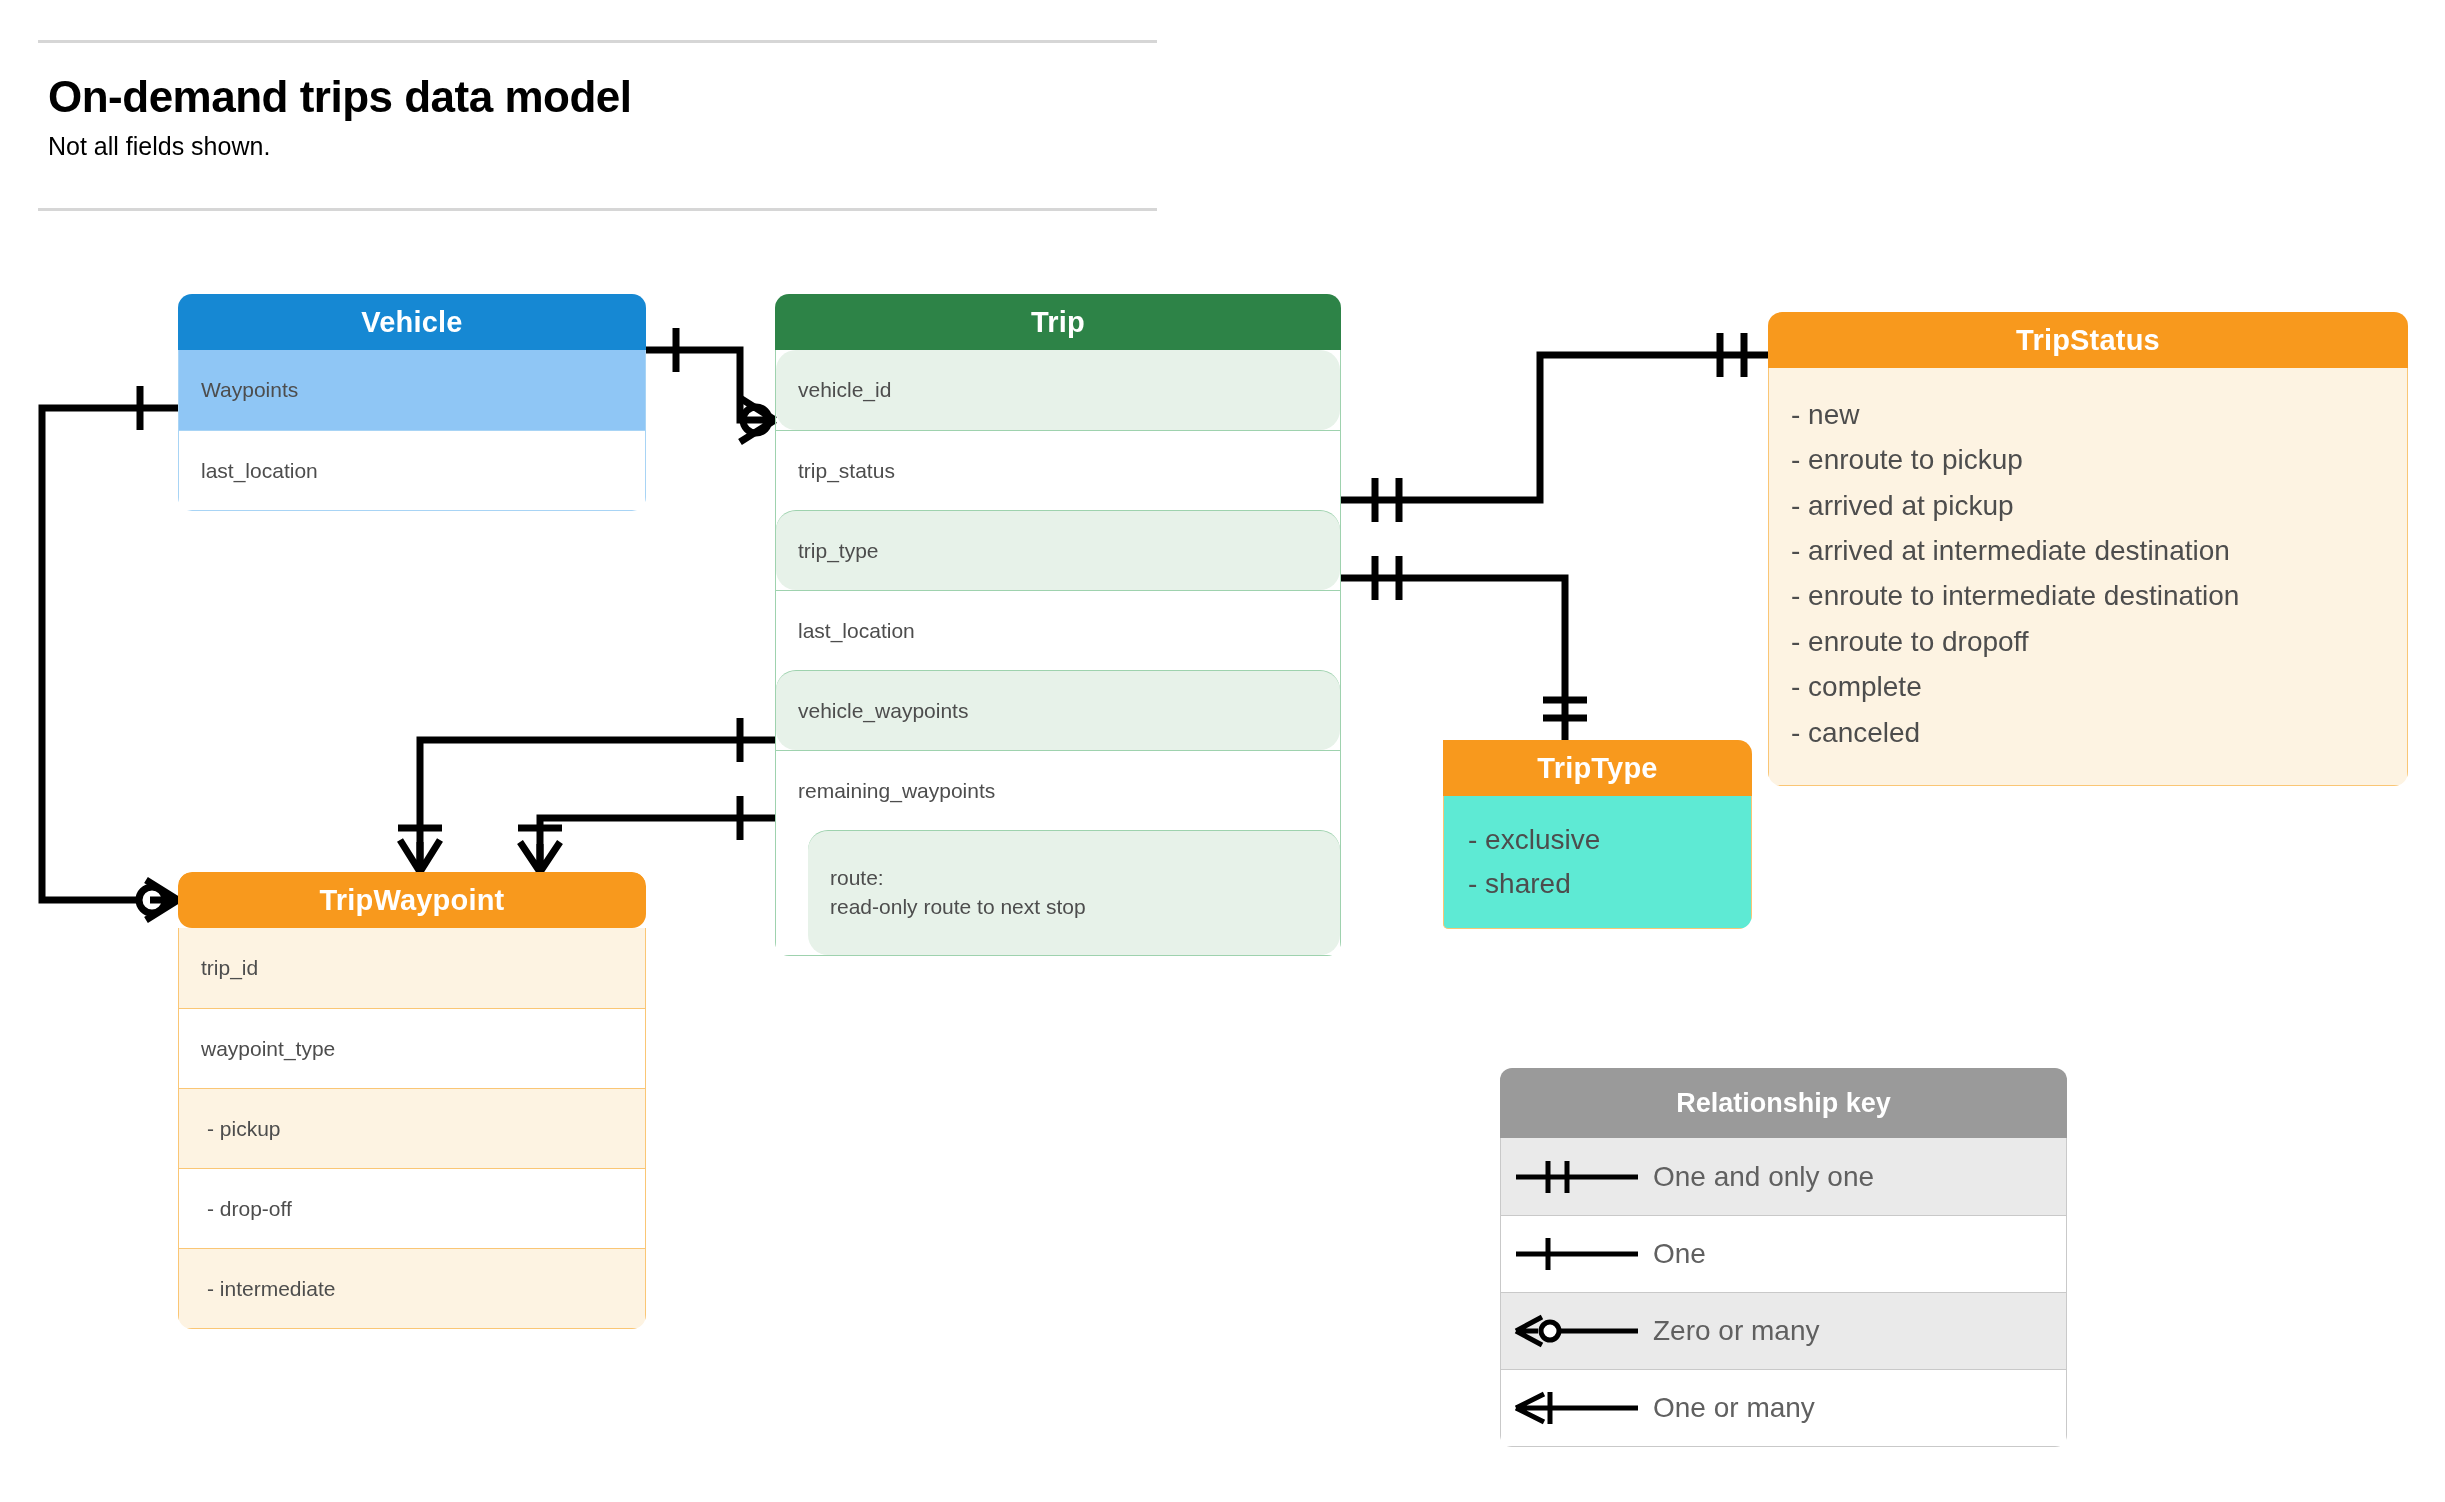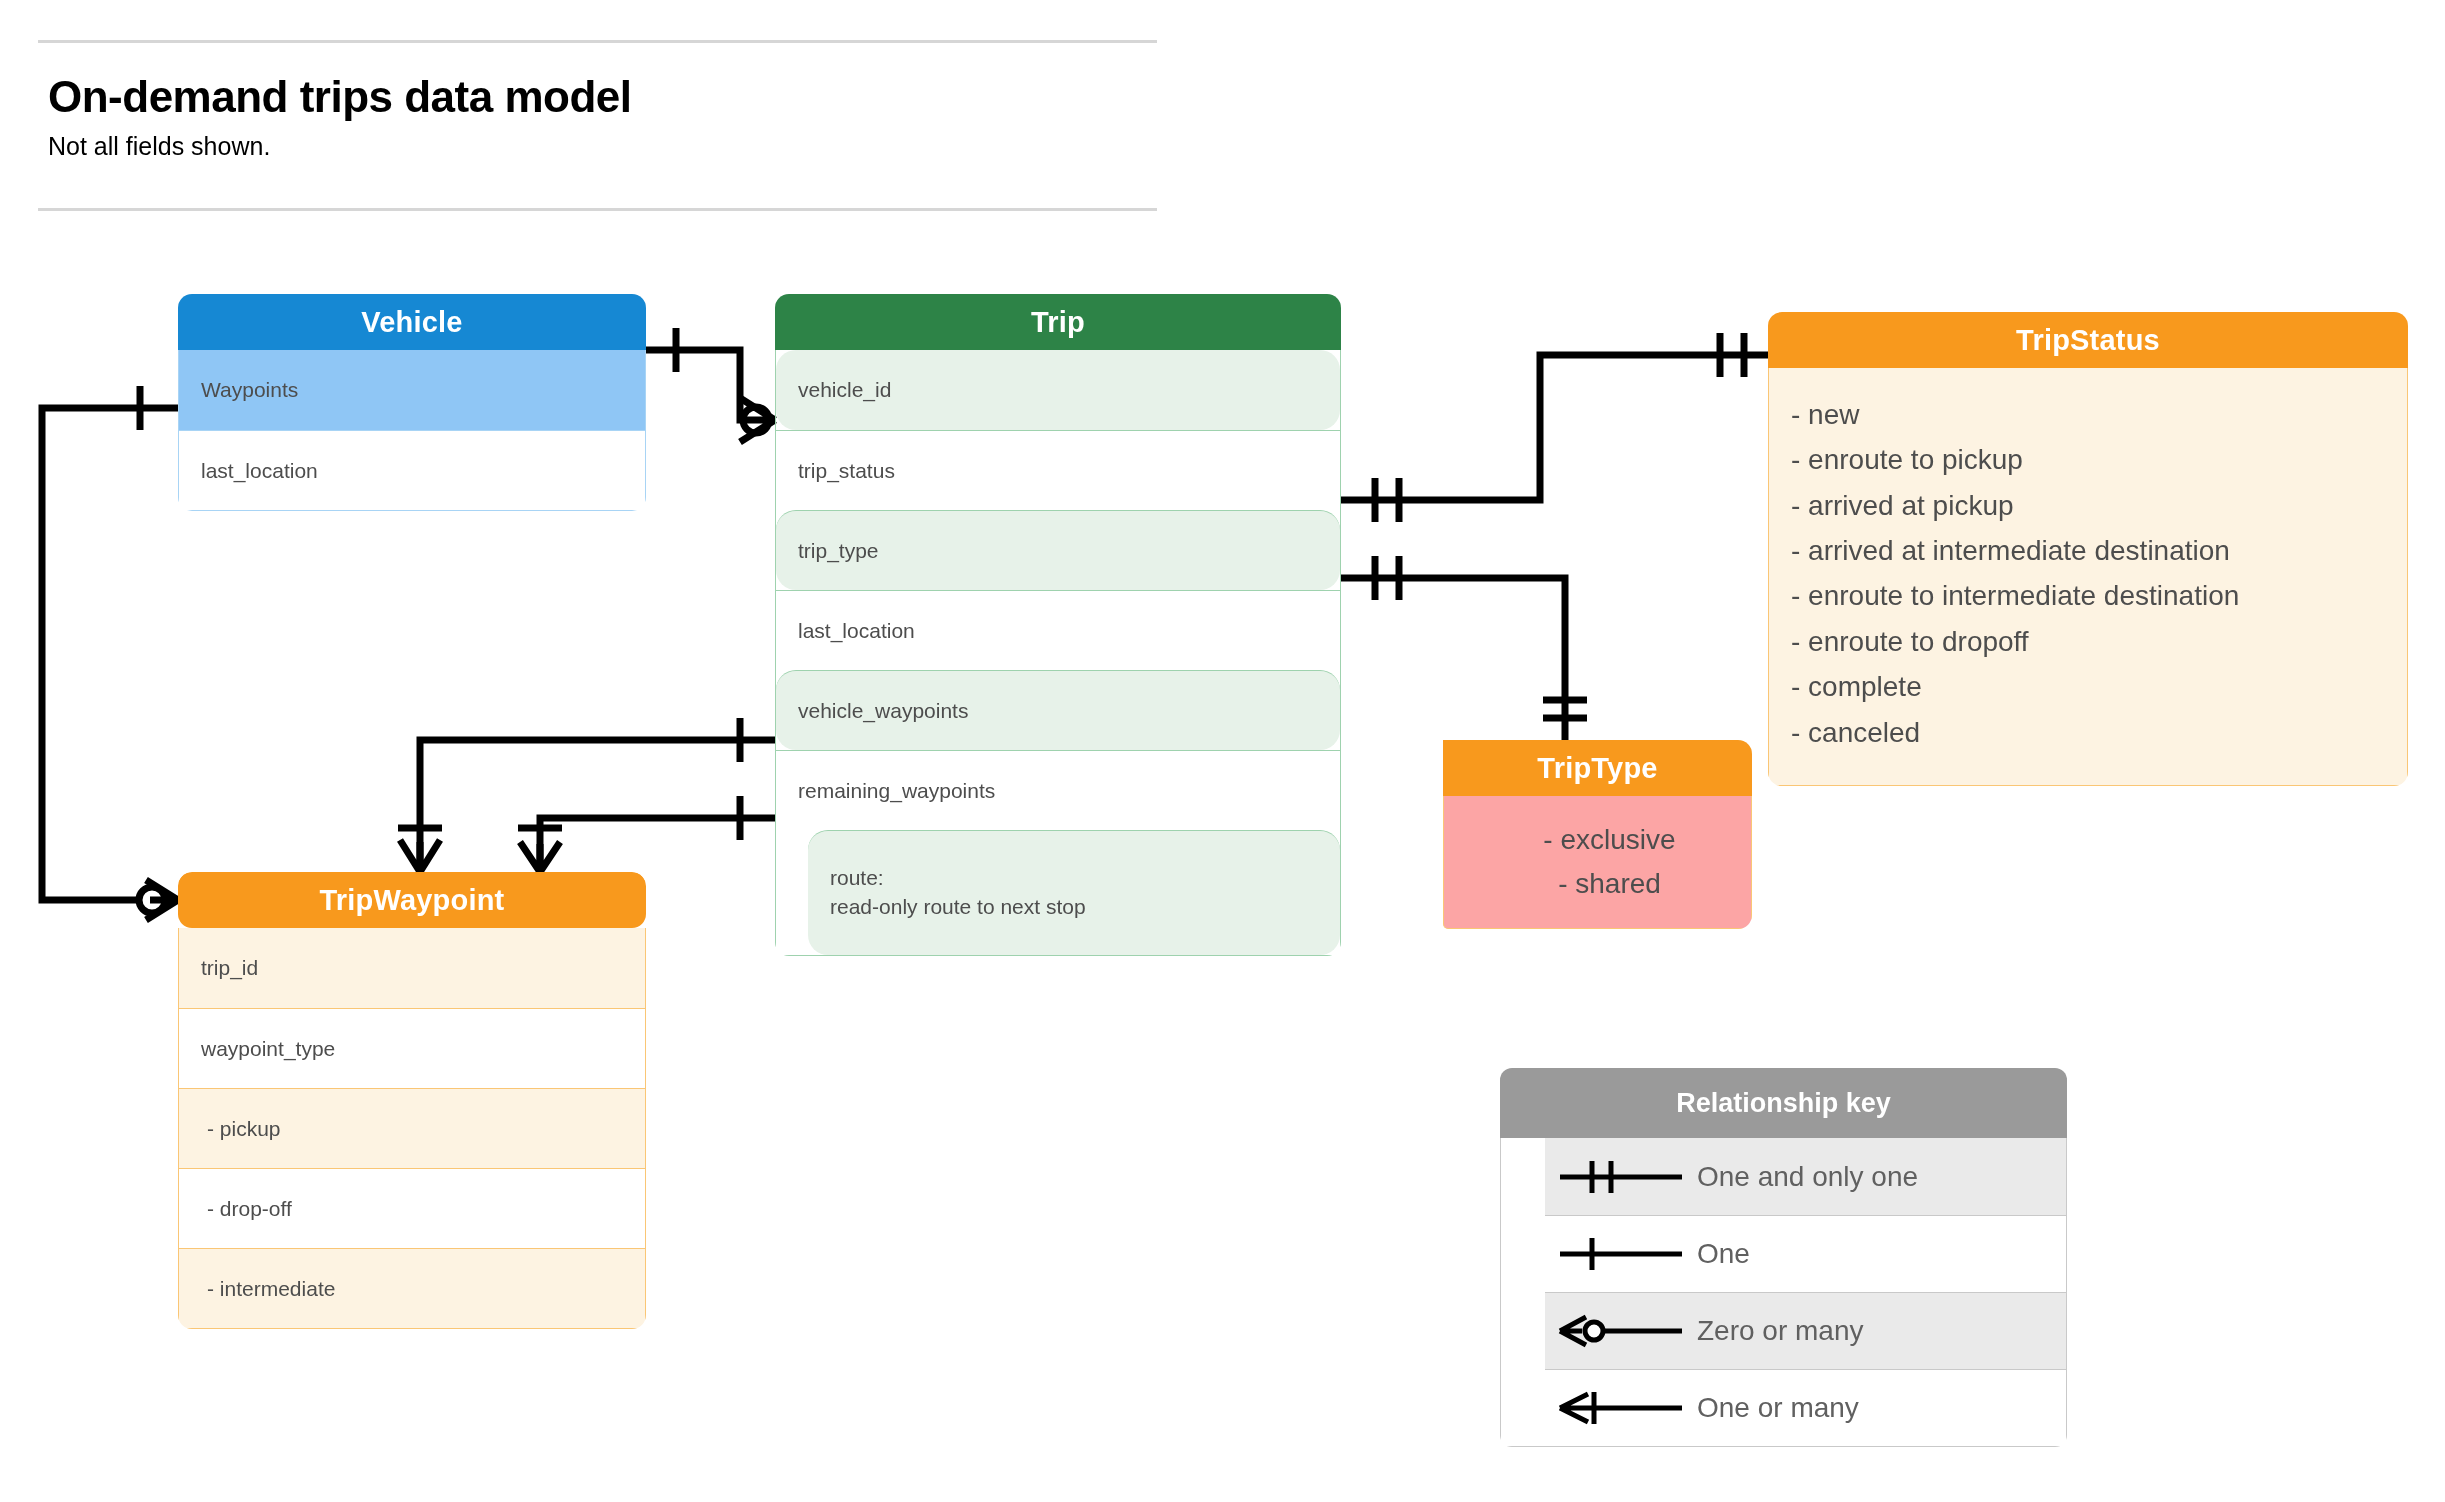--- a/index.html
+++ b/index.html
@@ -109,23 +109,22 @@
   #entity-tripwaypoint .entity-body { border-color: #fac675; }
   #entity-tripwaypoint .row { height: 80px; border-top-color: #fac675; }
   #entity-tripwaypoint .row.shade { background: #fdf3e2; }
   #entity-tripwaypoint .row.plain { background: #ffffff; }
   #entity-tripwaypoint .row.indent { padding-left: 28px; }
 
   
   #entity-triptype { left: 1404px; top: 740px; width: 348px; padding-left: 39px; }
   #entity-triptype .entity-header { height: 56px; background: #f8991d; }
   #entity-triptype .entity-body {
-    background: #fca5a5; border-color: #fac675;
+    background: #5eead4; border-color: #fac675;
     padding: 22px 0 22px 24px;
-    text-align: center;
   }
   #entity-triptype .enum {
     font-size: 28px; color: #4d4d4d; line-height: 1.58;
   }
 
   
   #entity-tripstatus { left: 1768px; top: 312px; width: 640px; }
   #entity-tripstatus .entity-header { height: 56px; background: #f8991d; }
   #entity-tripstatus .entity-body {
     background: #fdf3e2; border-color: #fac675;
@@ -144,21 +143,21 @@
   }
   #relationship-key .key-header {
     height: 70px; background: #9a9a9a; color: #ffffff;
     font-size: 27px; font-weight: bold;
     display: flex; align-items: center; justify-content: center;
   }
   #relationship-key .key-body {
     border: 1px solid #c9c9c9; border-top: none;
   }
   .key-row {
-    height: 77px; display: flex; align-items: center; margin-left: 44px;
+    height: 77px; display: flex; align-items: center;
   }
   .key-row + .key-row { border-top: 1px solid #c9c9c9; }
   .key-row.shade { background: #eaeaea; }
   .key-row.plain { background: #ffffff; }
   .key-symbol { width: 152px; flex: 0 0 152px; display: flex;
                 align-items: center; justify-content: center; }
   .key-label { font-size: 28px; color: #606060; }
 
   
   #connectors {

